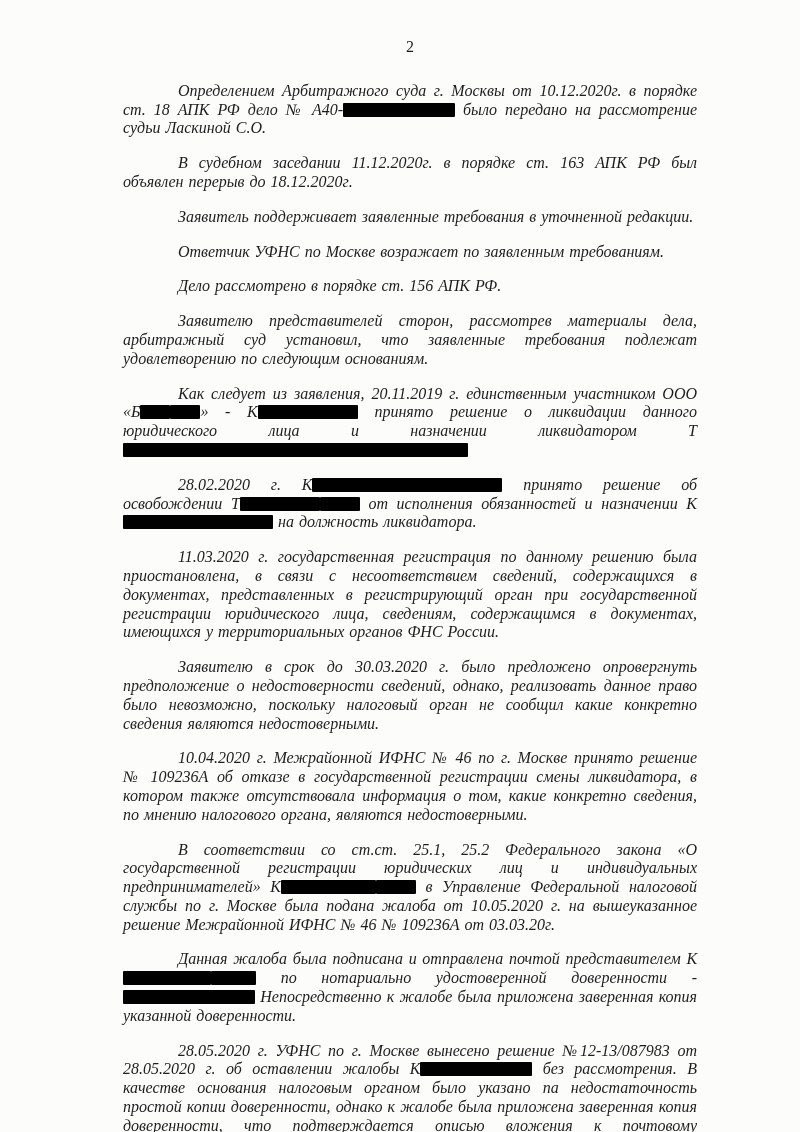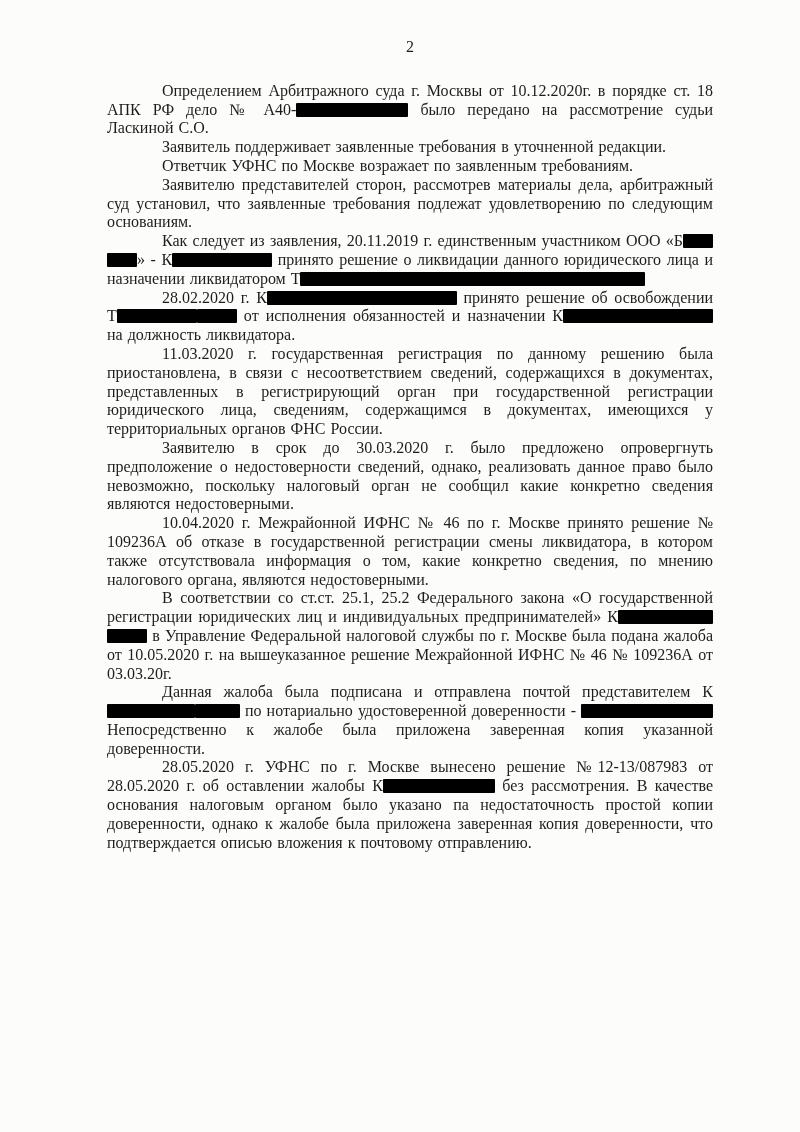--- a/index.html
+++ b/index.html
@@ -18,42 +18,45 @@
     font-size: 16px;
     line-height: 18.8px;
     color: #1d1d1d;
     overflow: hidden;
   }
   .page-number {
     text-align: center;
     margin: 0 0 25px 0;
   }
   p.para {
-    margin: 0;
+    margin: 16px;
     text-align: justify;
     text-indent: 55px;
     word-spacing: 1px;
+    font-style: italic;
   }
   .redaction {
     display: inline-block;
     background: #000;
     height: 14px;
     vertical-align: -2px;
     border-radius: 1px;
   }
 </style>
 </head>
 <body>
 
 <div class="page">
   <div class="page-number">2</div>
   <div>
       <p class="para"><span>Определением Арбитражного суда г. Москвы от 10.12.2020г. в порядке ст. 18 АПК РФ дело № А40-</span><span class="redaction" style="width: 112px; background: rgb(0, 0, 0);"></span><span> было передано на рассмотрение судьи Ласкиной С.О.</span></p>
+      <p class="para"><span>В судебном заседании 11.12.2020г. в порядке ст. 163 АПК РФ был объявлен перерыв до 18.12.2020г.</span></p>
       <p class="para"><span>Заявитель поддерживает заявленные требования в уточненной редакции.</span></p>
       <p class="para"><span>Ответчик УФНС по Москве возражает по заявленным требованиям.</span></p>
+      <p class="para"><span>Дело рассмотрено в порядке ст. 156 АПК РФ.</span></p>
       <p class="para"><span>Заявителю представителей сторон, рассмотрев материалы дела, арбитражный суд установил, что заявленные требования подлежат удовлетворению по следующим основаниям.</span></p>
       <p class="para"><span>Как следует из заявления, 20.11.2019 г. единственным участником ООО «Б</span><span class="redaction" style="width: 30px; background: rgb(0, 0, 0);"></span><span class="redaction" style="width: 30px; background: rgb(0, 0, 0);"></span><span>» - К</span><span class="redaction" style="width: 100px; background: rgb(0, 0, 0);"></span><span> принято решение о ликвидации данного юридического лица и назначении ликвидатором Т</span><span class="redaction" style="width: 345px; background: rgb(0, 0, 0);"></span></p>
       <p class="para"><span>28.02.2020 г. К</span><span class="redaction" style="width: 190px; background: rgb(0, 0, 0);"></span><span> принято решение об освобождении Т</span><span class="redaction" style="width: 80px; background: rgb(0, 0, 0);"></span><span class="redaction" style="width: 40px; background: rgb(0, 0, 0);"></span><span> от исполнения обязанностей и назначении К</span><span class="redaction" style="width: 150px; background: rgb(0, 0, 0);"></span><span> на должность ликвидатора.</span></p>
       <p class="para"><span>11.03.2020 г. государственная регистрация по данному решению была приостановлена, в связи с несоответствием сведений, содержащихся в документах, представленных в регистрирующий орган при государственной регистрации юридического лица, сведениям, содержащимся в документах, имеющихся у территориальных органов ФНС России.</span></p>
       <p class="para"><span>Заявителю в срок до 30.03.2020 г. было предложено опровергнуть предположение о недостоверности сведений, однако, реализовать данное право было невозможно, поскольку налоговый орган не сообщил какие конкретно сведения являются недостоверными.</span></p>
       <p class="para"><span>10.04.2020 г. Межрайонной ИФНС № 46 по г. Москве принято решение № 109236А об отказе в государственной регистрации смены ликвидатора, в котором также отсутствовала информация о том, какие конкретно сведения, по мнению налогового органа, являются недостоверными.</span></p>
       <p class="para"><span>В соответствии со ст.ст. 25.1, 25.2 Федерального закона «О государственной регистрации юридических лиц и индивидуальных предпринимателей» К</span><span class="redaction" style="width: 95px; background: rgb(0, 0, 0);"></span><span class="redaction" style="width: 40px; background: rgb(0, 0, 0);"></span><span> в Управление Федеральной налоговой службы по г. Москве была подана жалоба от 10.05.2020 г. на вышеуказанное решение Межрайонной ИФНС № 46 № 109236А от 03.03.20г.</span></p>
       <p class="para"><span>Данная жалоба была подписана и отправлена почтой представителем К</span><span class="redaction" style="width: 88px; background: rgb(0, 0, 0);"></span><span class="redaction" style="width: 45px; background: rgb(0, 0, 0);"></span><span> по нотариально удостоверенной доверенности - </span><span class="redaction" style="width: 132px; background: rgb(0, 0, 0);"></span><span> Непосредственно к жалобе была приложена заверенная копия указанной доверенности.</span></p>
       <p class="para"><span>28.05.2020 г. УФНС по г. Москве вынесено решение №12-13/087983 от 28.05.2020 г. об оставлении жалобы К</span><span class="redaction" style="width: 112px; background: rgb(0, 0, 0);"></span><span> без рассмотрения. В качестве основания налоговым органом было указано па недостаточность простой копии доверенности, однако к жалобе была приложена заверенная копия доверенности, что подтверждается описью вложения к почтовому отправлению.</span></p>
     </div>

